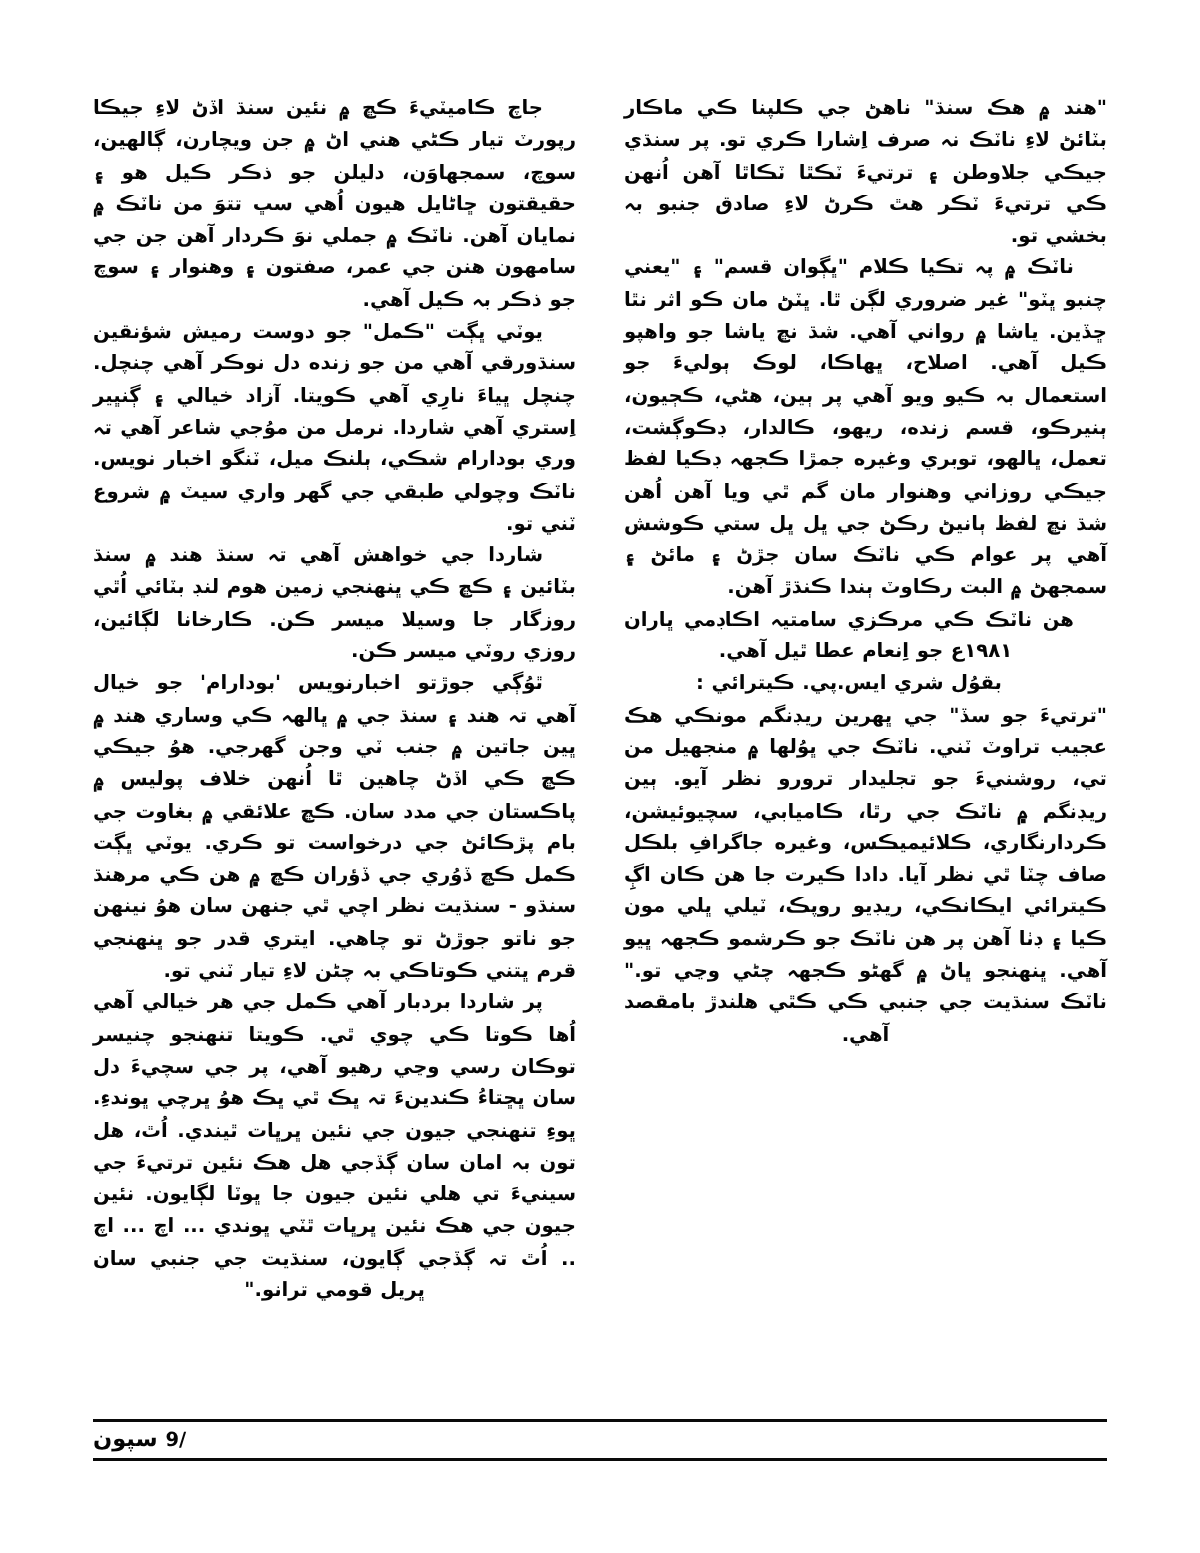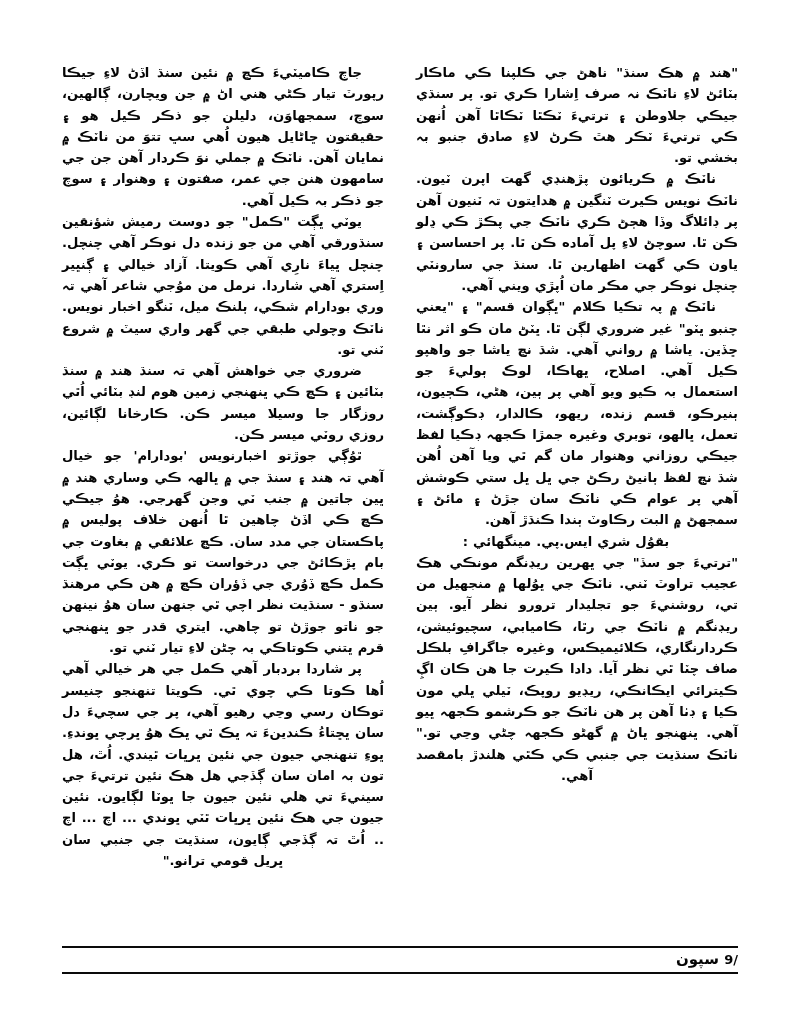--- a/index.html
+++ b/index.html
@@ -75,21 +75,21 @@
   }
   .rule-bottom {
     top: 26px;
     height: 2.4px;
   }
   .footer-label {
     position: absolute;
     top: 1px;
     left: 0;
     width: 676px;
-    text-align: right;
+    text-align: left;
     font-size: 15px;
     line-height: 25px;
     font-weight: 700;
     color: #050505;
     direction: rtl;
   }
   .footer-label .pgnum {
     font-size: 13px;
     direction: ltr;
     unicode-bidi: embed;
@@ -98,30 +98,30 @@
 </head>
 <body>
 
 <div class="page">
 
   <div class="columns">
 
     <div class="column">
       <p class="para indent">جاچ ڪاميٽيءَ ڪڇ ۾ نئين سنڌ اڏڻ لاءِ جيڪا رپورٽ تيار ڪڻي هني اڻ ۾ جن ويچارن، ڳالهين، سوچ، سمجهاوَن، دليلن جو ذڪر ڪيل هو ۽ حقيقتون ڇاڻايل هيون اُهي سڀ تتوَ من ناٽڪ ۾ نمايان آهن. ناٽڪ ۾ جملي نوَ ڪردار آهن جن جي سامهون هنن جي عمر، صفتون ۽ وهنوار ۽ سوچ جو ذڪر بہ ڪيل آهي.</p>
       <p class="para indent">يوٽي ڀڳت "ڪمل" جو دوست رميش شؤنقين سنڌورقي آهي من جو زنده دل نوڪر آهي چنچل. چنچل ڀياءَ نارِي آهي ڪويتا. آزاد خيالي ۽ ڳنڀير اِستري آهي شاردا. نرمل من موُجي شاعر آهي تہ وري بودارام شڪي، ٻلنڪ ميل، ٽنگو اخبار نويس. ناٽڪ وچولي طبقي جي گهر واري سيٽ ۾ شروع ٽني تو.</p>
-      <p class="para indent">ضروري جي خواهش آهي تہ سنڌ هند ۾ سنڌ بٽائين ۽ ڪڇ ڪي ڀنهنجي زمين هوم لنڊ بٽائي اُٿي روزگار جا وسيلا ميسر ڪن. ڪارخانا لڳائين، روزي روٽي ميسر ڪن.</p>
+      <p class="para indent">شاردا جي خواهش آهي تہ سنڌ هند ۾ سنڌ بٽائين ۽ ڪڇ ڪي ڀنهنجي زمين هوم لنڊ بٽائي اُٿي روزگار جا وسيلا ميسر ڪن. ڪارخانا لڳائين، روزي روٽي ميسر ڪن.</p>
       <p class="para indent">ٿوُڳي جوڙتو اخبارنويس 'بودارام' جو خيال آهي تہ هند ۽ سنڌ جي ۾ ڀالهہ ڪي وساري هند ۾ ڀين جاتين ۾ جنب ٽي وجن گهرجي. هوُ جيڪي ڪڇ ڪي اڏڻ چاهين ٿا اُنهن خلاف پوليس ۾ پاڪستان جي مدد سان. ڪڇ علائقي ۾ بغاوت جي بام پڙڪائڻ جي درخواست تو ڪري. يوٽي ڀڳت ڪمل ڪڇ ڏوُري جي ڏؤران ڪڇ ۾ هن ڪي مرهنڌ سنڌو - سنڌيت نظر اچي ٿي جنهن سان هوُ نينهن جو ناتو جوڙڻ تو چاهي. ايتري قدر جو ڀنهنجي قرم ڀتني ڪوتاڪي بہ چڻن لاءِ تيار ٽني تو.</p>
       <p class="para indent center-last">پر شاردا بردبار آهي ڪمل جي هر خيالي آهي اُها ڪوتا ڪي چوي ٿي. ڪويتا تنهنجو چنيسر توڪان رسي وڃي رهيو آهي، پر جي سچيءَ دل سان ڀڇتاءُ ڪندينءَ تہ ڀڪ ٿي ڀڪ هوُ ڀرچي ڀوندءِ. ڀوءِ تنهنجي جيون جي نئين ڀرڀات ٿيندي. اُٿ، هل تون بہ امان سان ڳڏجي هل هڪ نئين ترتيءَ جي سينيءَ تي هلي نئين جيون جا ڀوٽا لڳايون. نئين جيون جي هڪ نئين ڀرڀات ٿٽي ڀوندي ... اچ ... اچ .. اُٿ تہ ڳڏجي ڳايون، سنڌيت جي جنبي سان ڀريل قومي ترانو."</p>
     </div>
 
     <div class="column">
       <p class="para quote-open">"هند ۾ هڪ سنڌ" ناهڻ جي ڪلپنا ڪي ماڪار بٽائڻ لاءِ ناٽڪ نہ صرف اِشارا ڪري تو. پر سنڌي جيڪي جلاوطن ۽ ترتيءَ ٽڪٿا ٽڪاٿا آهن اُنهن ڪي ترتيءَ ٽڪر هٿ ڪرڻ لاءِ صادق جنبو بہ بخشي تو.</p>
-      <p class="para indent">ناٽڪ ۾ ڪريائون پڙهنڊي گهت اپرن ٽيون. ناٽڪ نويس ڪيرت ٽنگين ۾ هدايتون تہ ٽنيون آهن پر ڊائلاگ وڏا هڄڻ ڪري ناٽڪ جي پڪڙ ڪي ڍلو ڪن ٿا. سوچڻ لاءِ پل آماده ڪن ٿا. پر احساسن ۽ ياون ڪي گهت اظهارين ٿا. سنڌ جي سارونٽي چنچل نوڪر جي مڪر مان اُپڙي ويني آهي.</p>
       <p class="para indent">ناٽڪ ۾ پہ تڪيا ڪلام "ڀڳوان قسم" ۽ "يعني چنبو ڀٽو" غير ضروري لڳن ٿا. ڀٽڻ مان ڪو اثر نٿا ڇڏين. ياشا ۾ رواني آهي. شڌ نڇ ياشا جو واهپو ڪيل آهي. اصلاح، ڀهاڪا، لوڪ ٻوليءَ جو استعمال بہ ڪيو ويو آهي پر ٻين، هڻي، ڪڄيون، ٻنيرڪو، قسم زنده، ريهو، ڪالدار، ڊڪوڳشت، تعمل، ڀالهو، توبري وغيره جمڙا ڪجهہ ڊڪيا لفظ جيڪي روزاني وهنوار مان گم ٿي ويا آهن اُهن شڌ نڇ لفظ ٻانيڻ رڪڻ جي ڀل ڀل ستي ڪوشش آهي پر عوام ڪي ناٽڪ سان جڙڻ ۽ مائڻ ۽ سمجهڻ ۾ البت رڪاوٽ ٻندا ڪنڌڙ آهن.</p>
-      <p class="para indent center-last">بقوُل شري ايس.پي. مينگهائي :</p>
+      <p class="para indent center-last">هن ناٽڪ ڪي مرڪزي سامتيہ اڪاڊمي ڀاران ۱۹۸۱ع جو اِنعام عطا ٿيل آهي.</p>
+      <p class="para indent center-last">بقوُل شري ايس.پي. ڪيترائي :</p>
       <p class="para quote-open center-last">"ترتيءَ جو سڏ" جي ڀهرين ريڊنگم مونڪي هڪ عجيب تراوٽ ٽني. ناٽڪ جي ڀوُلها ۾ منجهيل من تي، روشنيءَ جو تجليدار ترورو نظر آيو. ٻين ريڊنگم ۾ ناٽڪ جي رٿا، ڪاميابي، سچيوئيشن، ڪردارنگاري، ڪلائيميڪس، وغيره جاگرافِ بلڪل صاف چٽا ٿي نظر آيا. دادا ڪيرت جا هن ڪان اڳِ ڪيترائي ايڪانڪي، ريڊيو روپڪ، ٽيلي ڀلي مون ڪيا ۽ ڊٺا آهن پر هن ناٽڪ جو ڪرشمو ڪجهہ ڀيو آهي. ڀنهنجو ڀاڻ ۾ گهڻو ڪجهہ چڻي وڃي تو." ناٽڪ سنڌيت جي جنبي ڪي ڪٿي هلندڙ بامقصد آهي.</p>
     </div>
 
   </div>
 
   <div class="footer">
     <div class="rule-top"></div>
     <div class="rule-bottom"></div>
     <div class="footer-label">
       <span class="pgnum">9/</span>

